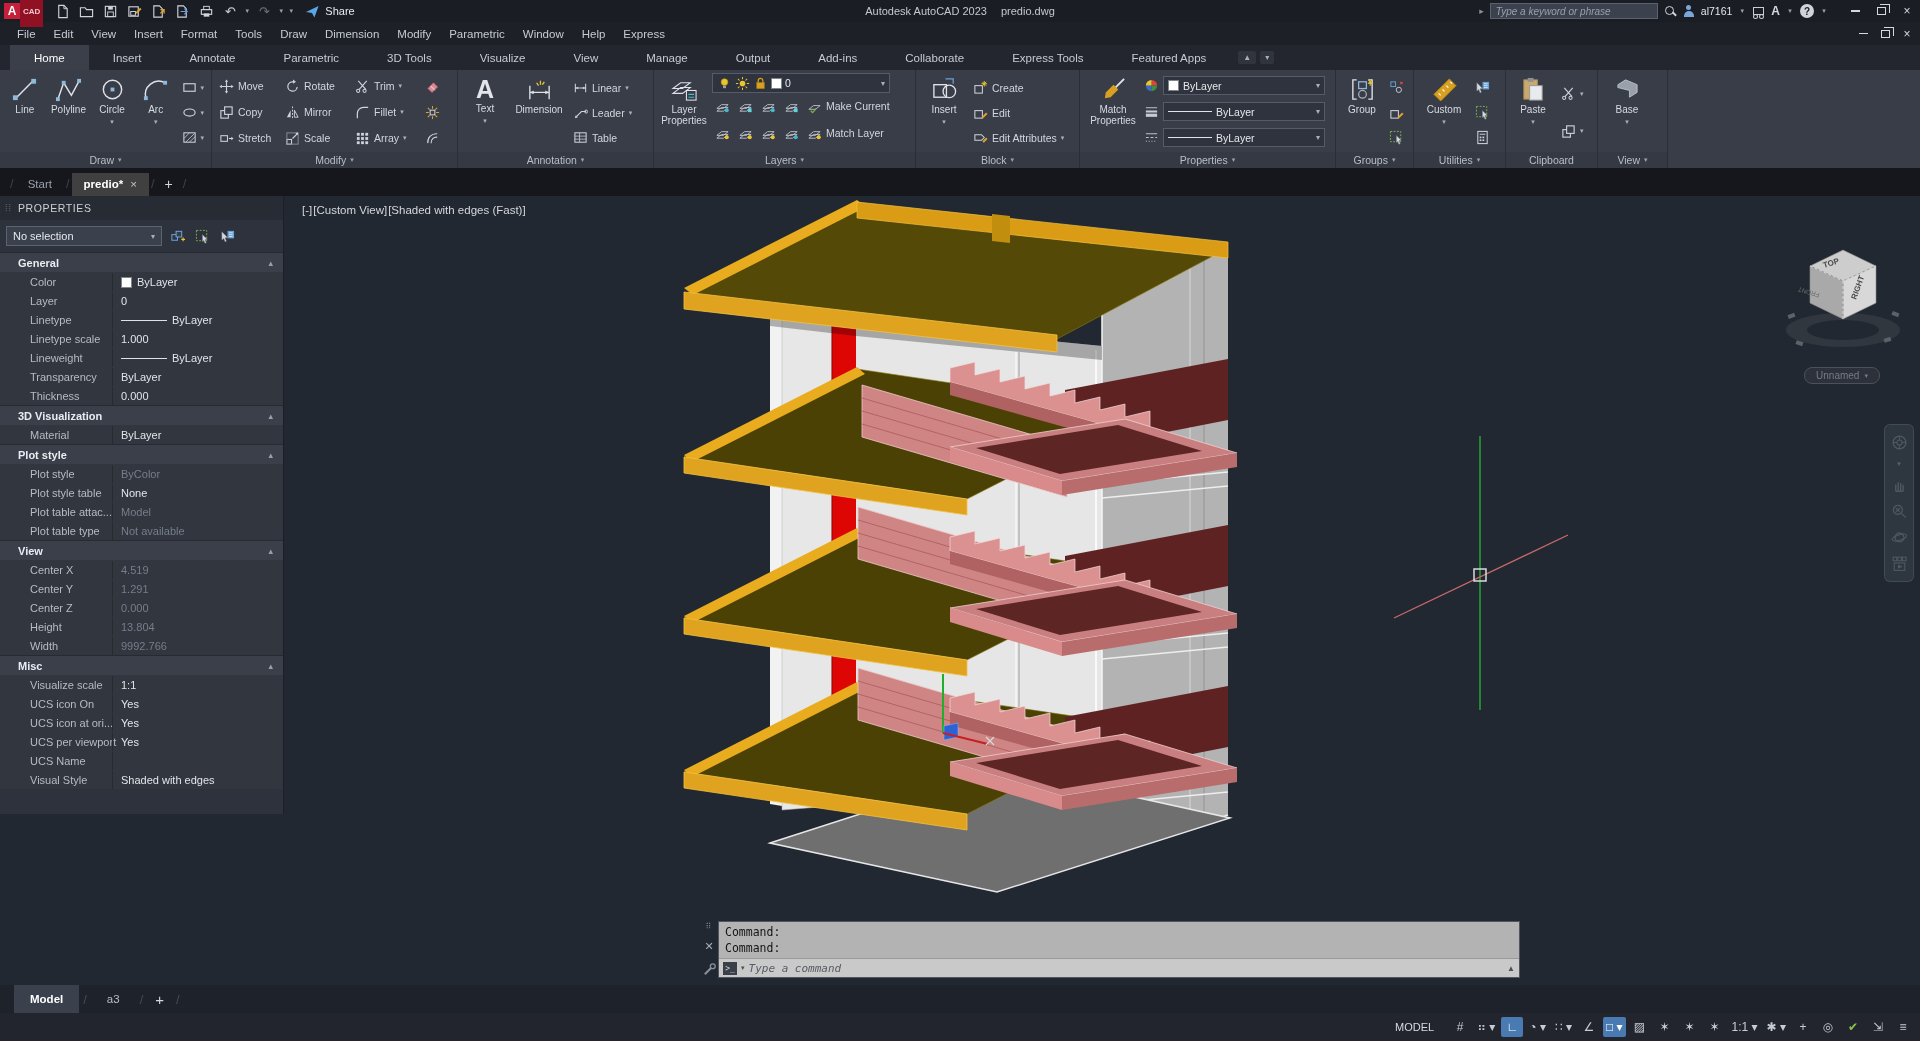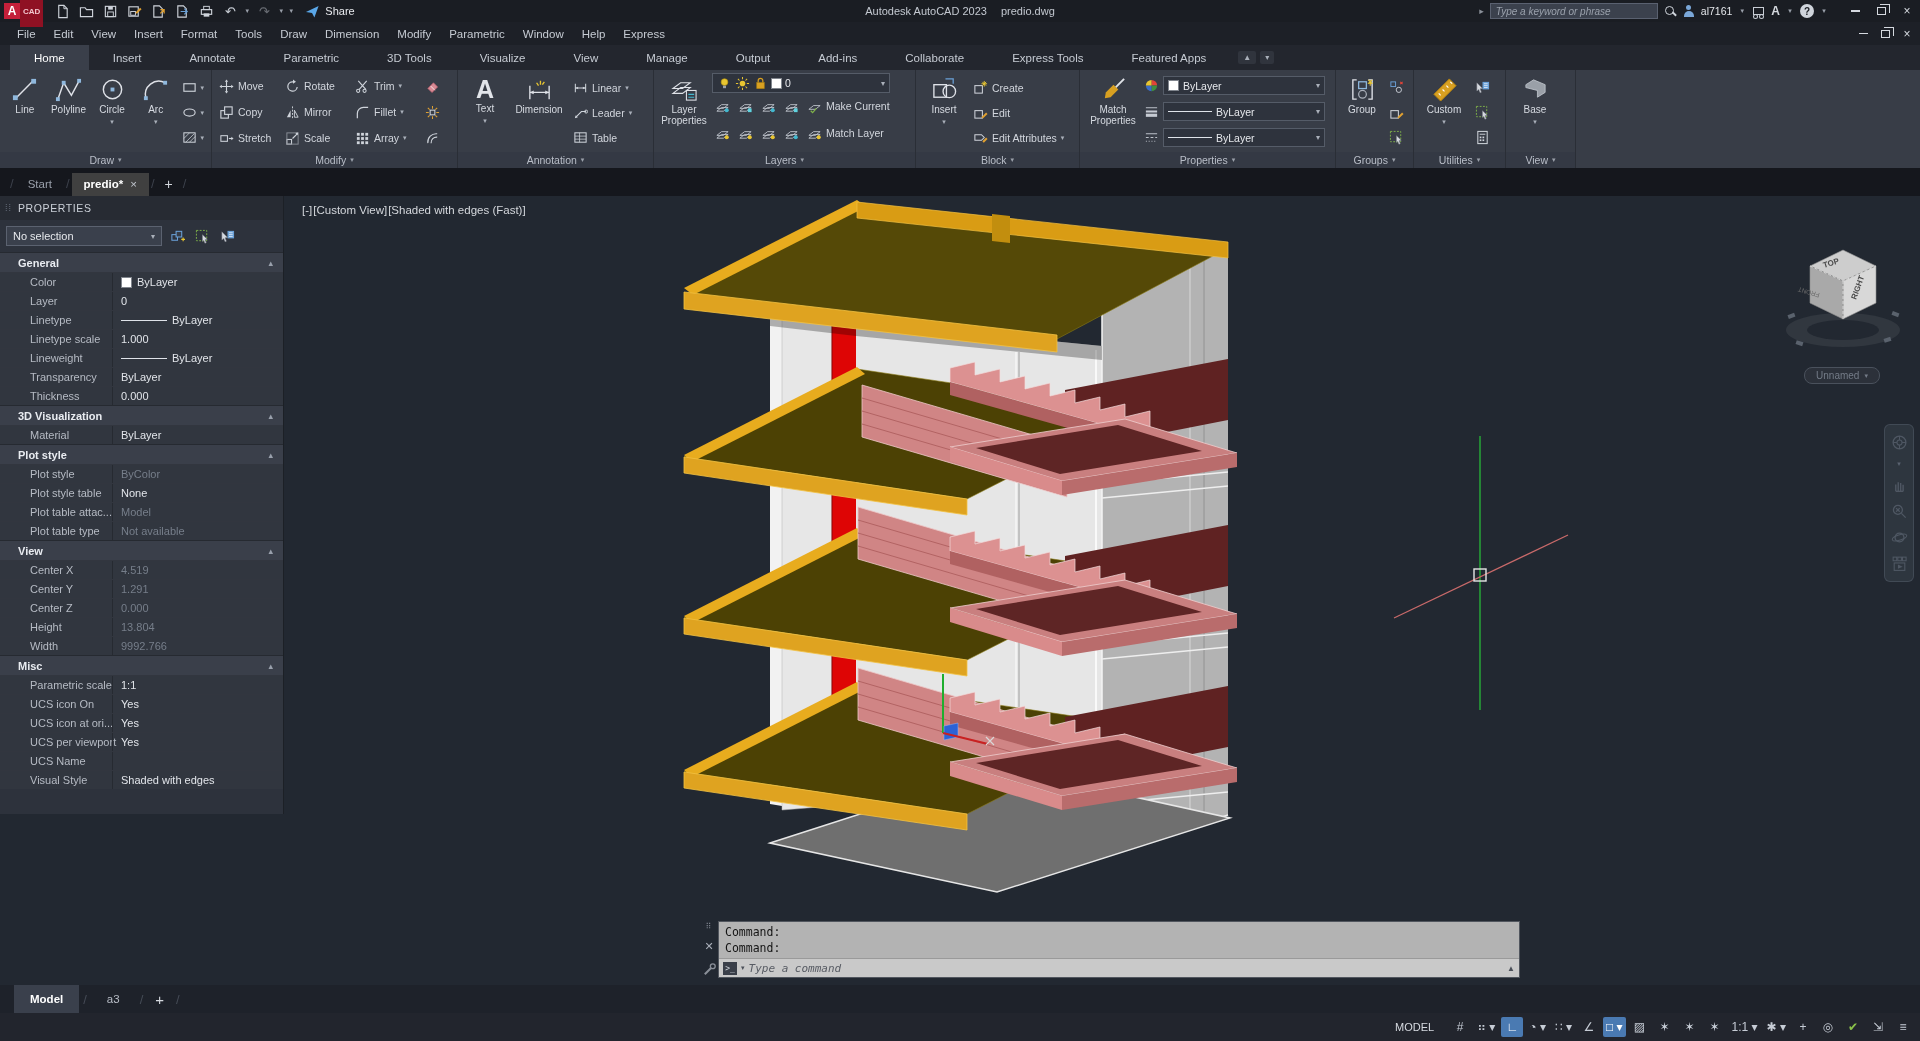--- a/index.html
+++ b/index.html
@@ -969,20 +969,48 @@
             </svg>
           </span>
       </div>
     </div>
     <div class="plabel">
         <span>Utilities</span>
         <span class="pcaret">▾</span>
       </div>
   </div>
 
+  <div class="panel" style="width:92px">
+    <div class="pbody">
+      <div class="bigbtn" style="width:46px">
+          <svg class="icb">
+            <use href="#s-paste"></use>
+          </svg>
+          <span>Paste</span>
+          <span class="caret">▾</span>
+        </div>
+      <div class="smallcol">
+        <span class="sbtn">
+            <svg class="ic">
+              <use href="#s-trim"></use>
+            </svg>
+            <span class="caret">▾</span>
+          </span>
+        <span class="sbtn">
+            <svg class="ic">
+              <use href="#s-copy"></use>
+            </svg>
+            <span class="caret">▾</span>
+          </span>
+      </div>
+    </div>
+    <div class="plabel">
+        <span>Clipboard</span>
+      </div>
+  </div>
 
   <div class="panel" style="width:70px">
     <div class="pbody">
       <div class="bigbtn" style="width:50px">
           <svg class="icb">
             <use href="#s-base"></use>
           </svg>
           <span>Base</span>
           <span class="caret">▾</span>
         </div>
@@ -1306,21 +1334,21 @@
           <div class="pv">
             <span>9992.766</span>
           </div>
         </div>
 
       <div class="sec">
           <span>Misc</span>
           <span class="chev">▴</span>
         </div>
       <div class="prow">
-          <div class="pl">Parametric scale</div>
+          <div class="pl">Visualize scale</div>
           <div class="pv">
             <span>1:1</span>
           </div>
         </div>
       <div class="prow">
           <div class="pl">UCS icon On</div>
           <div class="pv">
             <span>Yes</span>
           </div>
         </div>

